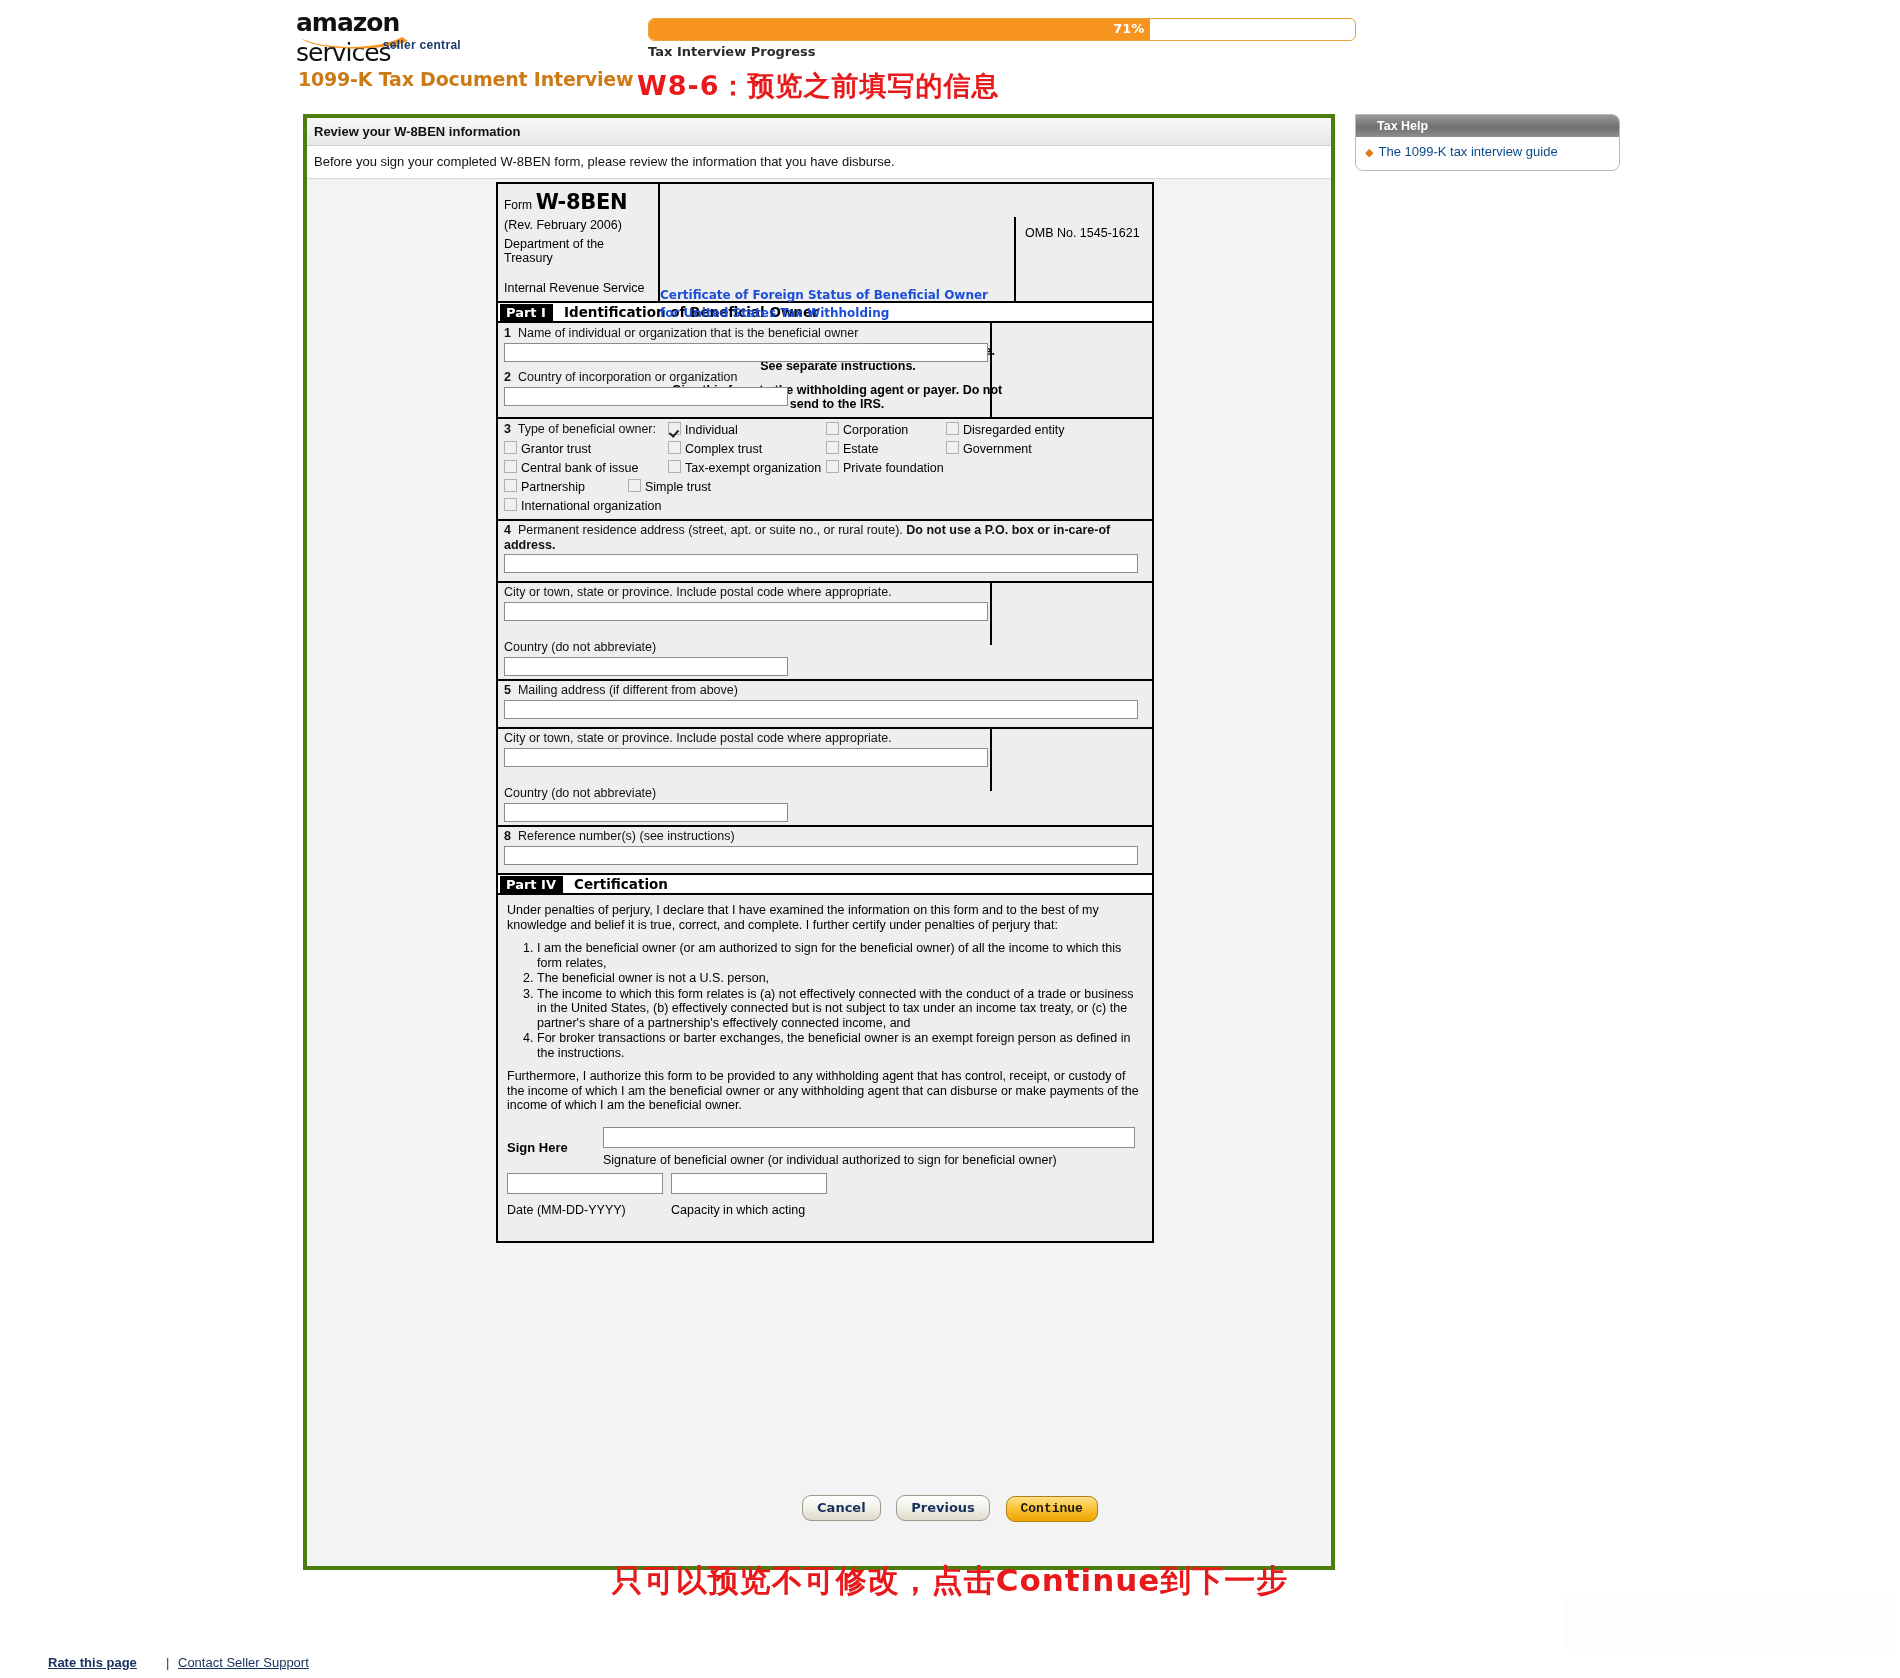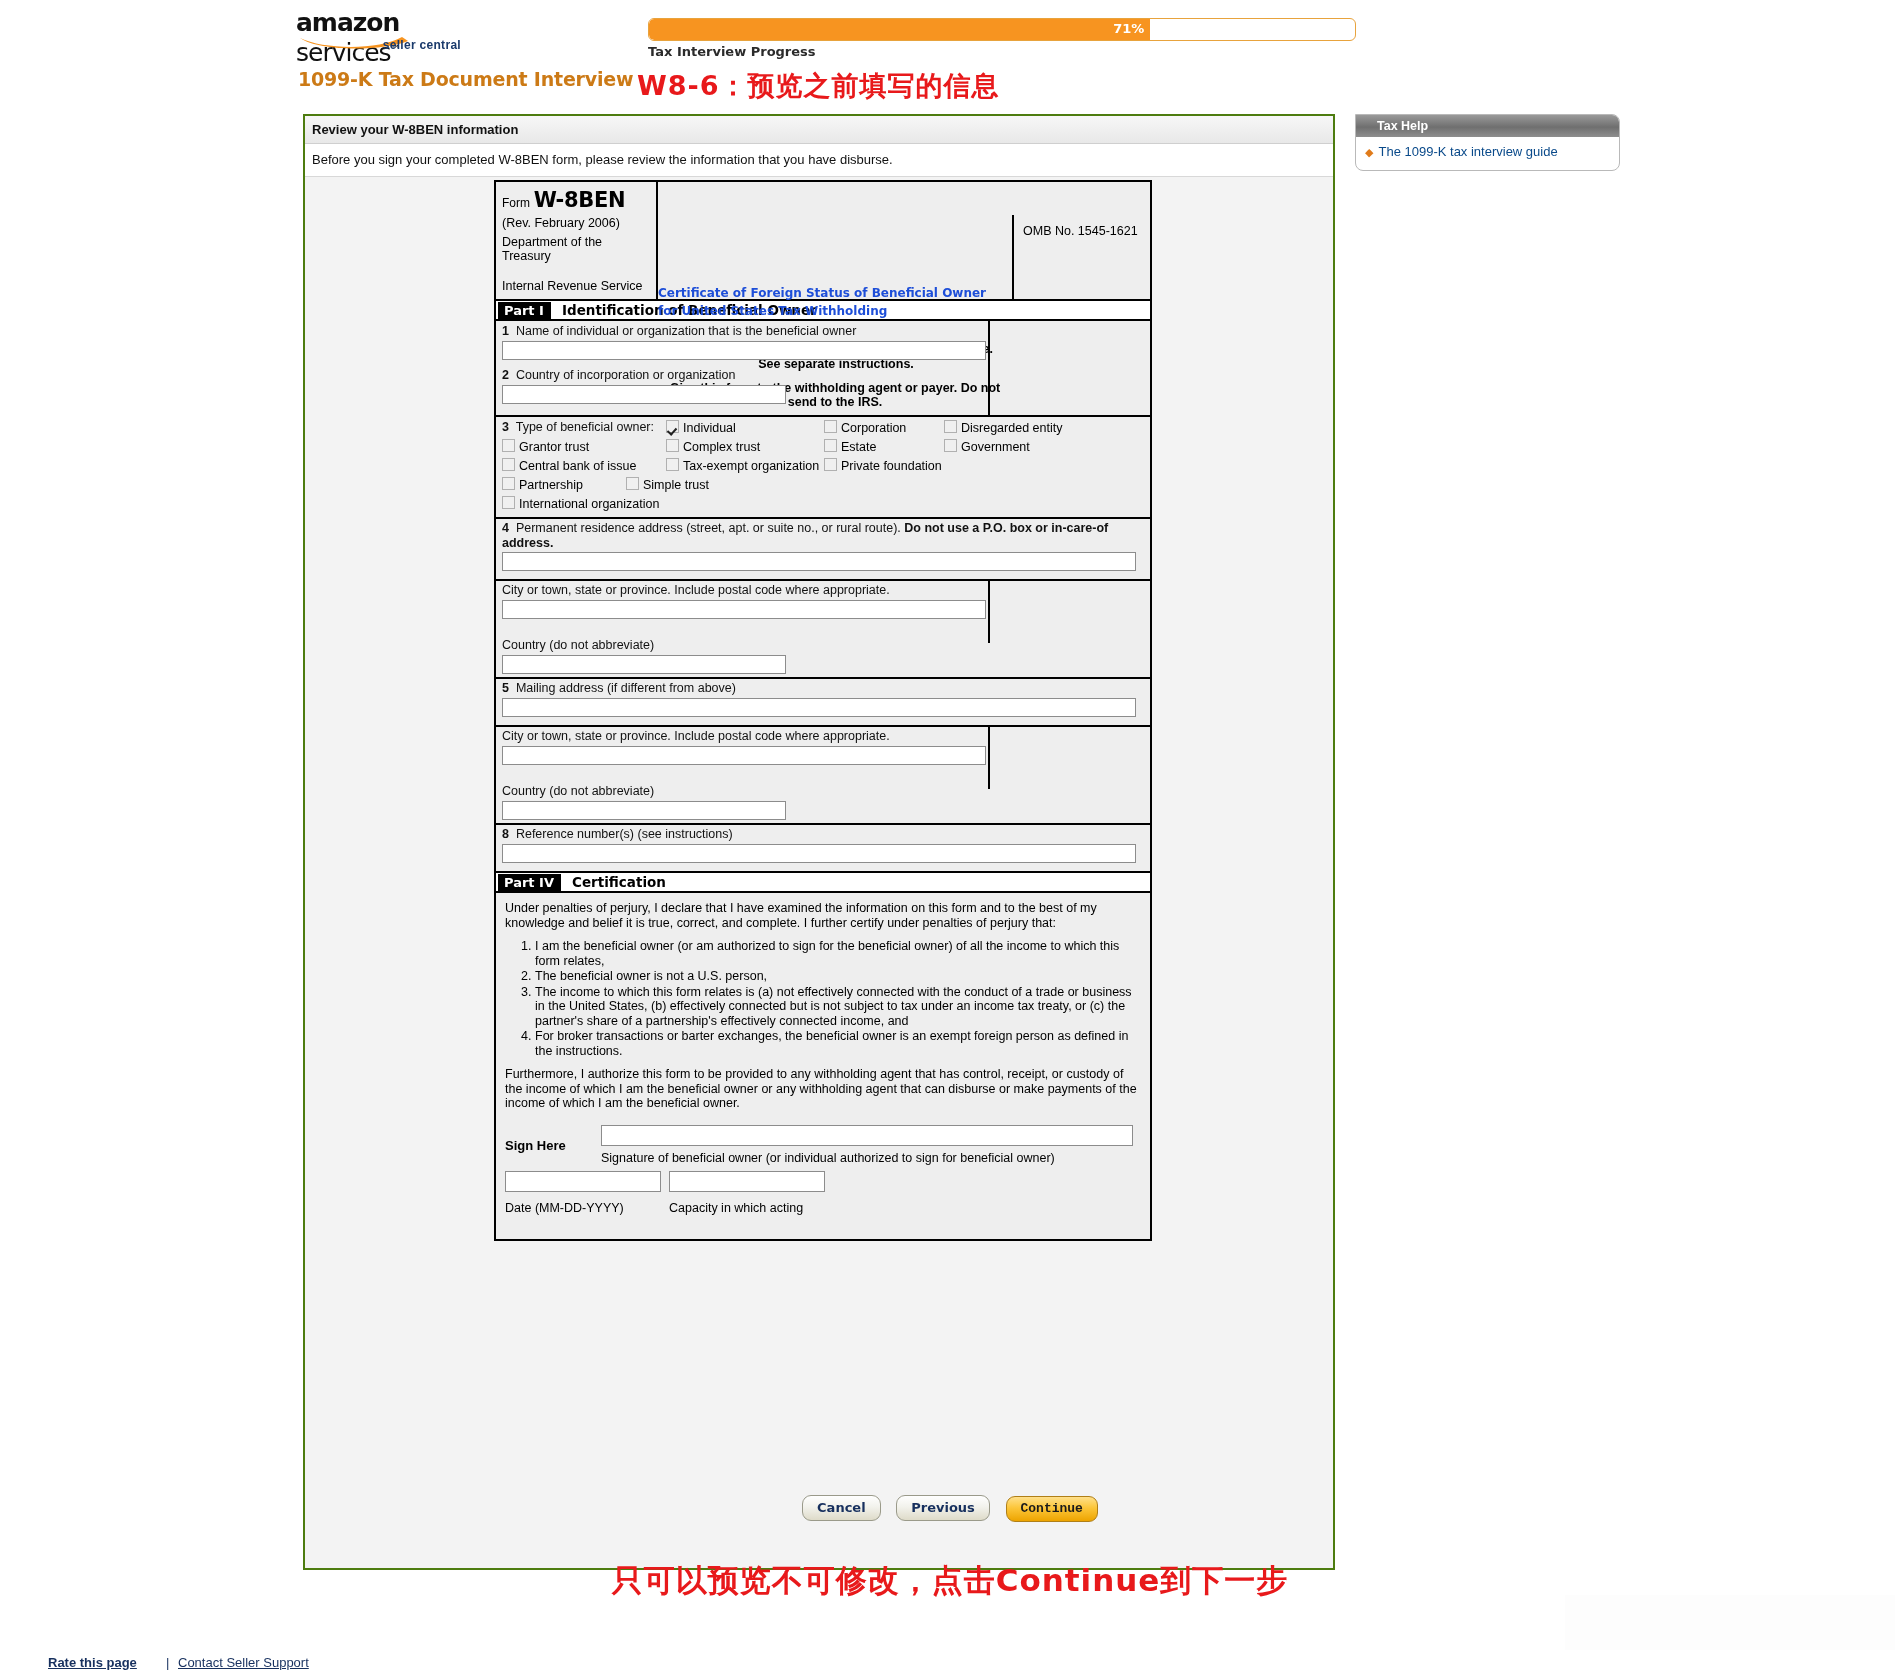--- a/index.html
+++ b/index.html
@@ -19,21 +19,21 @@
   #logo .seller{position:absolute;right:0px;top:28px;font-size:12px;font-weight:bold;color:#1a3a6b;letter-spacing:.3px;}
   #interview-title{position:absolute;left:298px;top:68px;font-size:19px;font-weight:bold;color:#cc7a16;font-family:"DejaVu Sans",sans-serif;letter-spacing:-.2px;}
   #progress-wrap{position:absolute;left:648px;top:18px;width:710px;}
   #progress-track{width:708px;height:23px;border:1px solid #e8a33d;border-radius:6px;background:#fff;box-sizing:border-box;position:relative;overflow:hidden;}
   #progress-fill{position:absolute;left:0;top:0;bottom:0;background:#f79420;border-radius:5px 0 0 5px;}
   #progress-pct{position:absolute;right:6px;top:2px;font-size:13px;font-weight:bold;color:#fff;font-family:"DejaVu Sans",sans-serif;}
   #progress-label{margin-top:3px;font-size:13px;font-weight:bold;color:#2b2b2b;font-family:"DejaVu Sans",sans-serif;}
   #cn-annotation-top{position:absolute;left:637px;top:68px;font-size:27px;color:#e8191b;font-weight:bold;font-family:"DejaVu Sans",sans-serif;letter-spacing:1px;white-space:nowrap;}
 
   
-  #main-panel{position:absolute;left:303px;top:114px;width:1032px;height:1456px;background:#f3f3f3;border:2px solid #4d7c0f;box-sizing:border-box;}
+  #main-panel{position:absolute;left:303px;top:114px;width:1032px;height:1456px;background:#f3f3f3;border:4px solid #4d7c0f;box-sizing:border-box;}
   #panel-title{height:27px;line-height:27px;padding-left:7px;font-size:13px;font-weight:bold;color:#111;
       background:linear-gradient(to bottom,#f7f7f7 0%,#e8e8e8 100%);border-bottom:1px solid #cfcfcf;}
   #panel-intro{padding:8px 8px 9px 7px;font-size:13px;color:#111;border-bottom:1px solid #d8d8d8;background:#fff;}
 
   
   #w8ben{position:absolute;left:189px;top:64px;width:658px;border:2px solid #000;background:#eeeeee;box-sizing:border-box;}
   .fbox{border-bottom:2px solid #000;position:relative;}
   .finput{background:#fff;border:1px solid #8c8c8c;height:19px;box-sizing:border-box;}
   .flabel{font-size:12.5px;color:#111;line-height:15px;}
   .fnum{font-weight:bold;}

